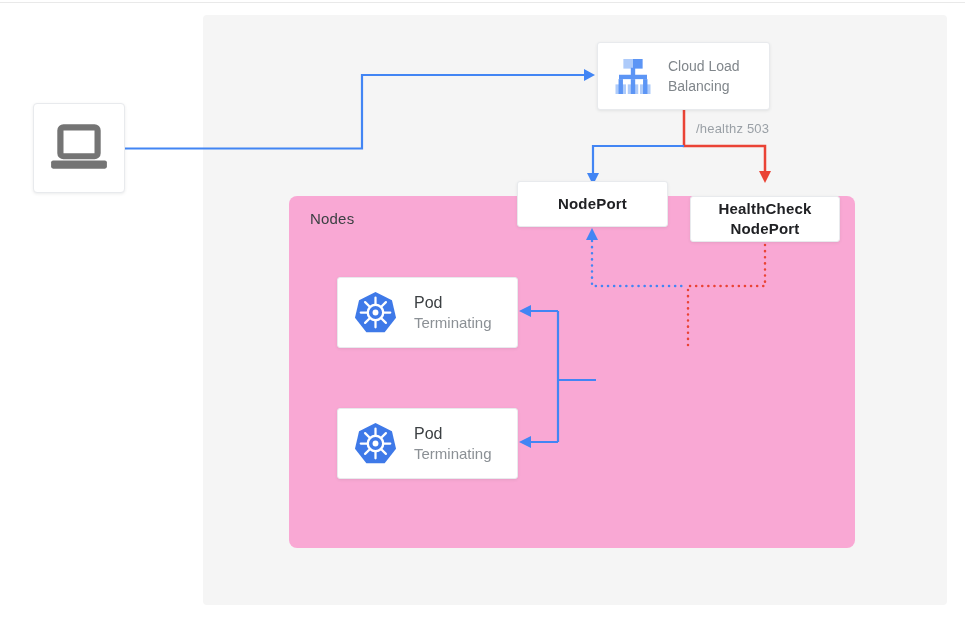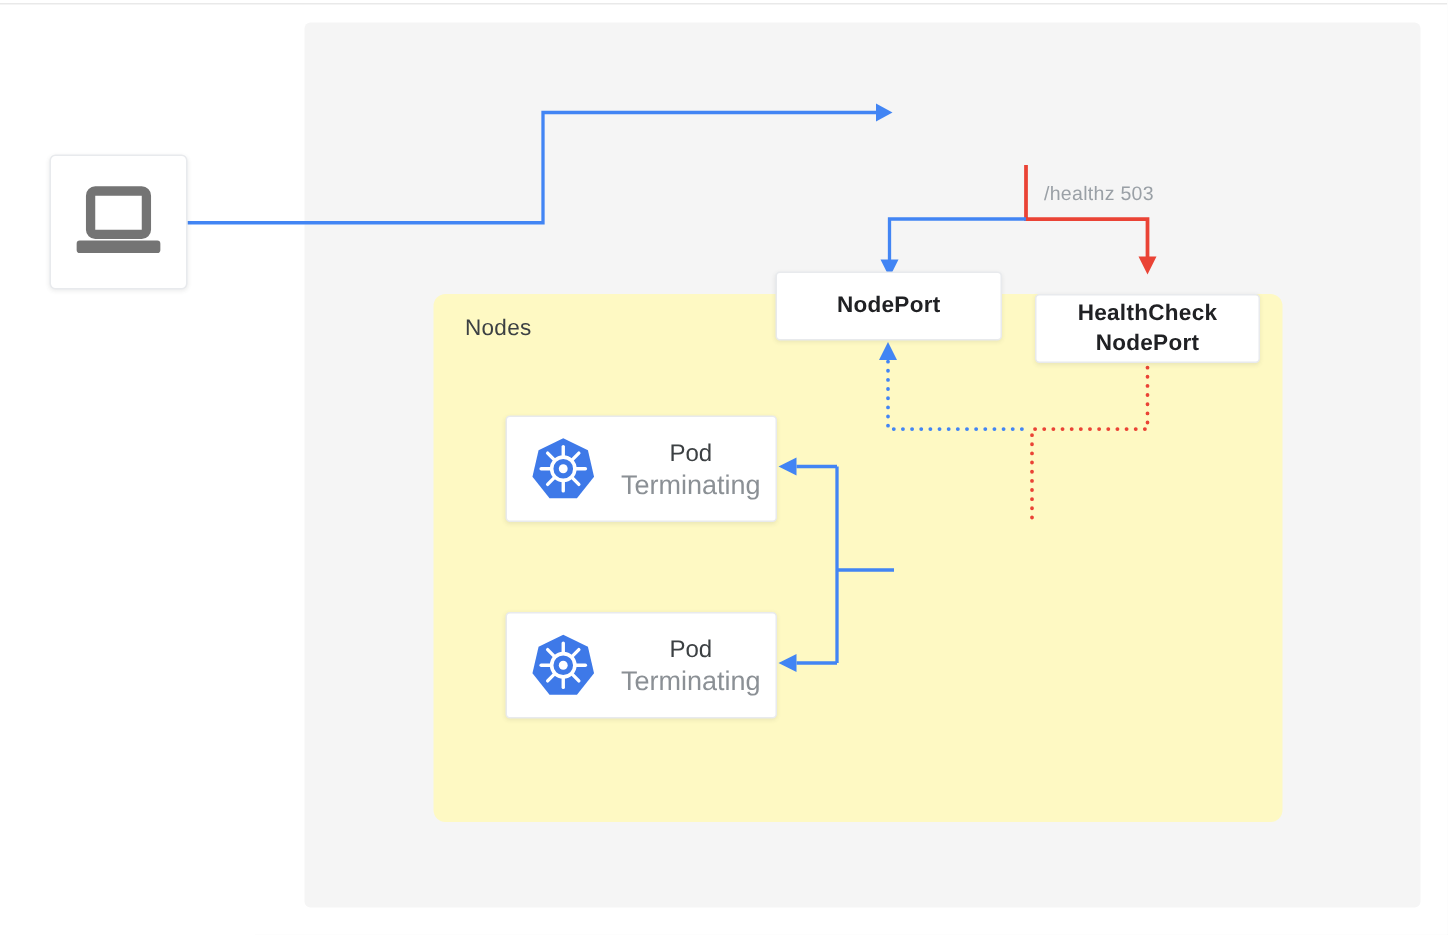--- a/index.html
+++ b/index.html
@@ -14,21 +14,21 @@
   .top-hairline {
     position: absolute; left: 0; top: 2px; width: 965px; height: 1px;
     background: #e9e9e9;
   }
   .backdrop {
     position: absolute; left: 203px; top: 15px; width: 744px; height: 590px;
     background: #f5f5f5; border-radius: 4px; z-index: 1;
   }
   .nodes-container {
     position: absolute; left: 289px; top: 196px; width: 566px; height: 352px;
-    background: #fef9c3; border-radius: 8px; z-index: 2;
+    background: #f9a8d4; border-radius: 8px; z-index: 2;
   }
   .nodes-label {
     position: absolute; left: 21px; top: 14px;
     font-size: 15px; color: #3c4043; letter-spacing: .2px;
   }
   .lines-overlay {
     position: absolute; left: 0; top: 0; width: 965px; height: 623px;
     z-index: 3; pointer-events: none;
   }
   .card {
@@ -41,22 +41,22 @@
   .clb-label { margin-left: 14px; width: 92px; font-size: 14px; line-height: 20px; color: #80868b; }
   .port-card { justify-content: center; text-align: center; }
   .nodeport-card { left: 517px; top: 181px; width: 151px; height: 46px; }
   .hc-card { left: 690px; top: 181px; width: 150px; height: 46px; margin-top: 15px; }
   .port-label { font-size: 15px; font-weight: 700; color: #202124; line-height: 20px; letter-spacing: .2px; }
   .pod-card { left: 337px; width: 181px; height: 71px; padding-left: 15px; }
   .pod-card.pod-1 { top: 277px; }
   .pod-card.pod-2 { top: 408px; }
   .kproxy-card { left: 596px; top: 347px; width: 187px; height: 65px; padding-left: 14px; }
   .entity-text { margin-left: 16px; }
-  .entity-title { font-size: 16px; color: #3c4043; line-height: 21px; text-align: center; }
-  .entity-sub { font-size: 18px; color: #8b9095; line-height: 20px; }
+  .entity-title { font-size: 16px; color: #3c4043; line-height: 21px; }
+  .entity-sub { font-size: 15px; color: #8b9095; line-height: 20px; }
   .healthz-badge {
     position: absolute; left: 696px; top: 121px; z-index: 4;
     font-size: 13px; font-weight: 400; color: #9aa0a6; letter-spacing: .2px;
   }
   .k8s-icon { width: 45px; height: 45px; flex: 0 0 auto; }
   .clb-icon { width: 42px; height: 39px; flex: 0 0 auto; }
   .laptop-icon { width: 62px; height: 50px; }
 </style>
 </head>
 <body>
@@ -92,20 +92,35 @@
     <polygon points="759,240 771,240 765,228" fill="#ea4335"></polygon>
   </svg>
 
   <div class="card laptop-card">
     <svg class="laptop-icon" viewBox="0 0 60 48">
       <rect x="12" y="4" width="36" height="28" rx="3" fill="none" stroke="#747474" stroke-width="6"></rect>
       <rect x="3" y="36" width="54" height="8" rx="2" fill="#747474"></rect>
     </svg>
   </div>
 
+  <div class="card clb-card">
+    <svg class="clb-icon" viewBox="0 0 48 44">
+      <rect x="4" y="31" width="12" height="11" fill="#aecbfa"></rect>
+      <rect x="18" y="31" width="12" height="11" fill="#aecbfa"></rect>
+      <rect x="32" y="31" width="12" height="11" fill="#aecbfa"></rect>
+      <rect x="13" y="2" width="11" height="11" fill="#aecbfa"></rect>
+      <rect x="24" y="2" width="11" height="11" fill="#5c95f5"></rect>
+      <rect x="21.5" y="12" width="5" height="9" fill="#5c95f5"></rect>
+      <rect x="8" y="20" width="32" height="5" fill="#5c95f5"></rect>
+      <rect x="7.5" y="25" width="5" height="17" fill="#5c95f5"></rect>
+      <rect x="21.5" y="25" width="5" height="17" fill="#5c95f5"></rect>
+      <rect x="35.5" y="25" width="5" height="17" fill="#5c95f5"></rect>
+    </svg>
+    <div class="clb-label">Cloud Load Balancing</div>
+  </div>
 
   <div class="healthz-badge">/healthz 503</div>
 
   <div class="card port-card nodeport-card">
     <div class="port-label">NodePort</div>
   </div>
 
   <div class="card port-card hc-card">
     <div class="port-label">
       <div>HealthCheck</div>

